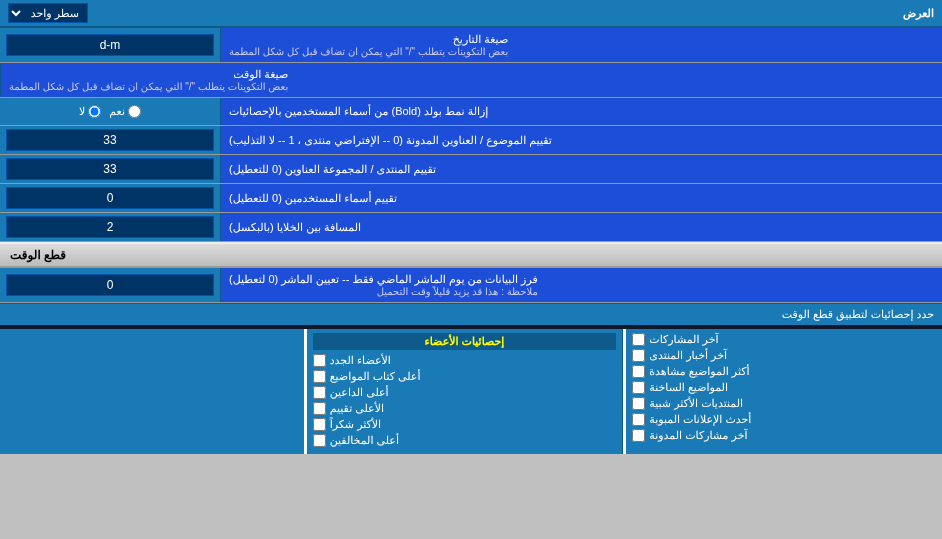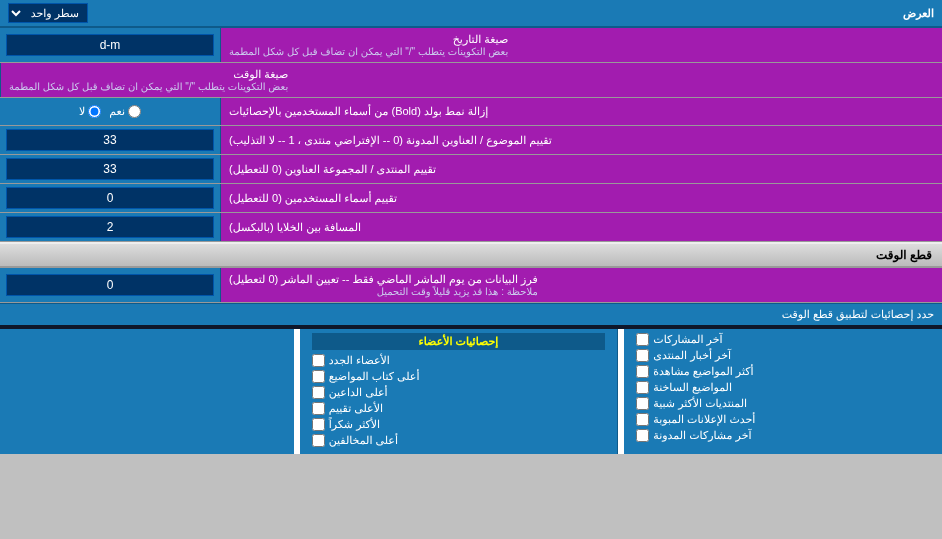--- a/index.html
+++ b/index.html
@@ -13,21 +13,21 @@
       width: 942px;
       background: #c0c0c0;
     }
     .row {
       display: flex;
       align-items: stretch;
       border-bottom: 1px solid #999;
       min-height: 28px;
     }
     .row-label {
-      background: #a21caf;
+      background: #1d4ed8;
       color: #fff;
       flex: 1;
       padding: 5px 8px;
       display: flex;
       align-items: center;
       justify-content: flex-end;
       text-align: right;
       font-size: 11px;
       border-left: 1px solid #0e5a8a;
     }
@@ -93,32 +93,32 @@
       display: flex;
       align-items: center;
       gap: 3px;
     }
     .section-header {
       background: linear-gradient(to bottom, #ddd, #bbb);
       color: #000;
       font-weight: bold;
       font-size: 12px;
       padding: 4px 10px;
-      text-align: right;
+      text-align: left;
       border-bottom: 2px solid #999;
       border-top: 2px solid #eee;
     }
     .checkboxes-grid {
       display: flex;
       background: #1a7ab5;
     }
     .checkbox-col {
       flex: 1;
-      padding: 4px 12px;
-      border-left: 6px solid #ffffff;
+      padding: 4px 6px;
+      border-left: 3px solid #ffffff;
     }
     .checkbox-col:last-child {
       border-left: none;
     }
     .checkbox-col-header {
       color: #ffff00;
       font-weight: bold;
       font-size: 11px;
       text-align: center;
       margin-bottom: 4px;

